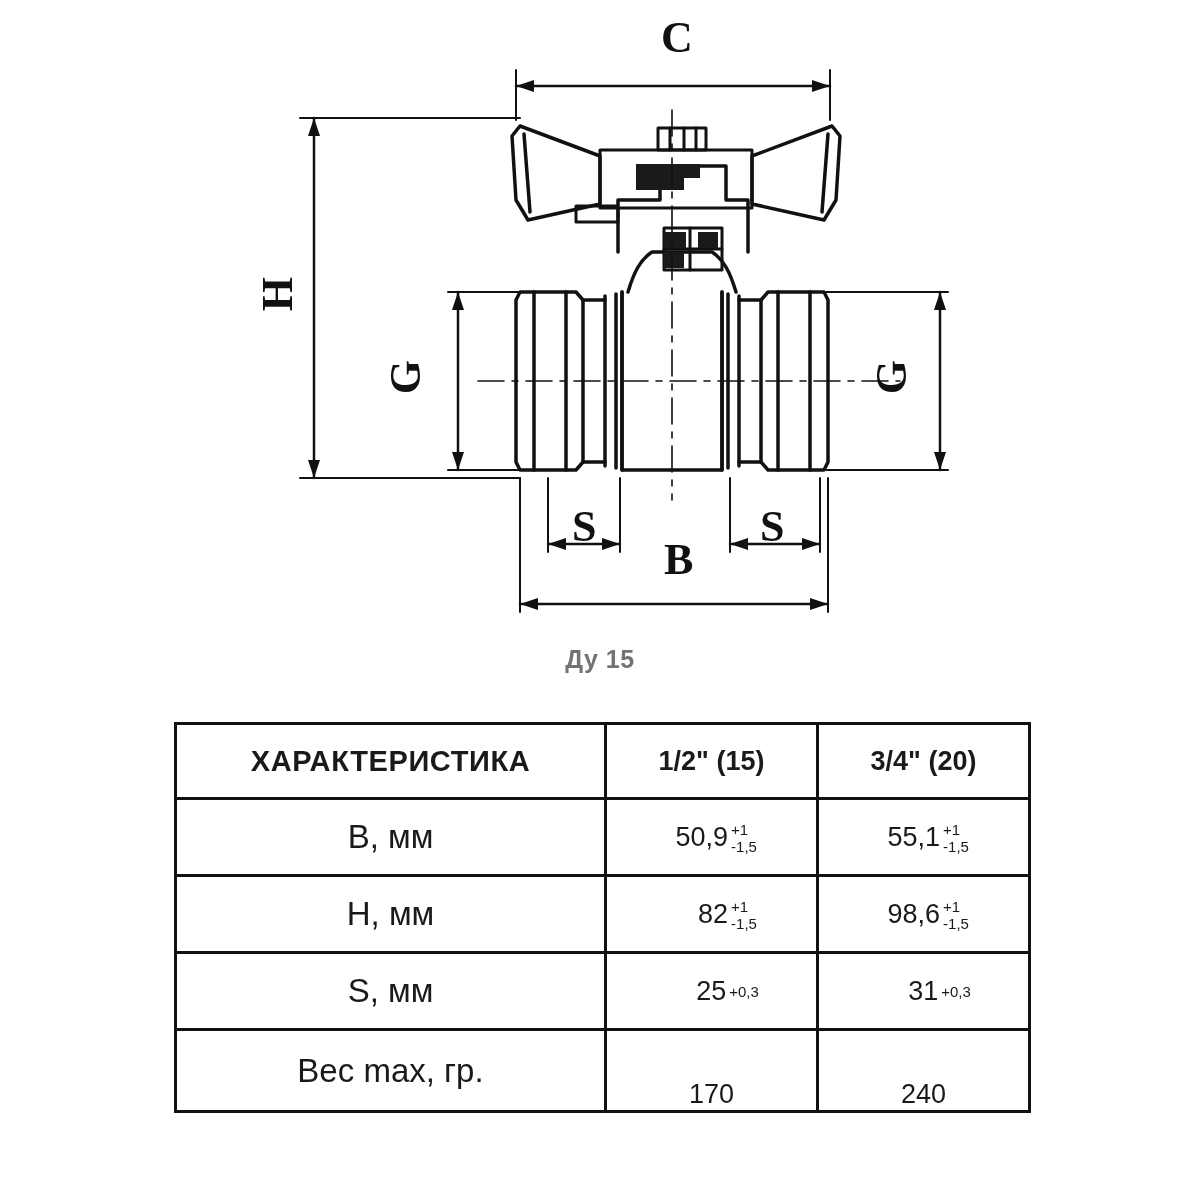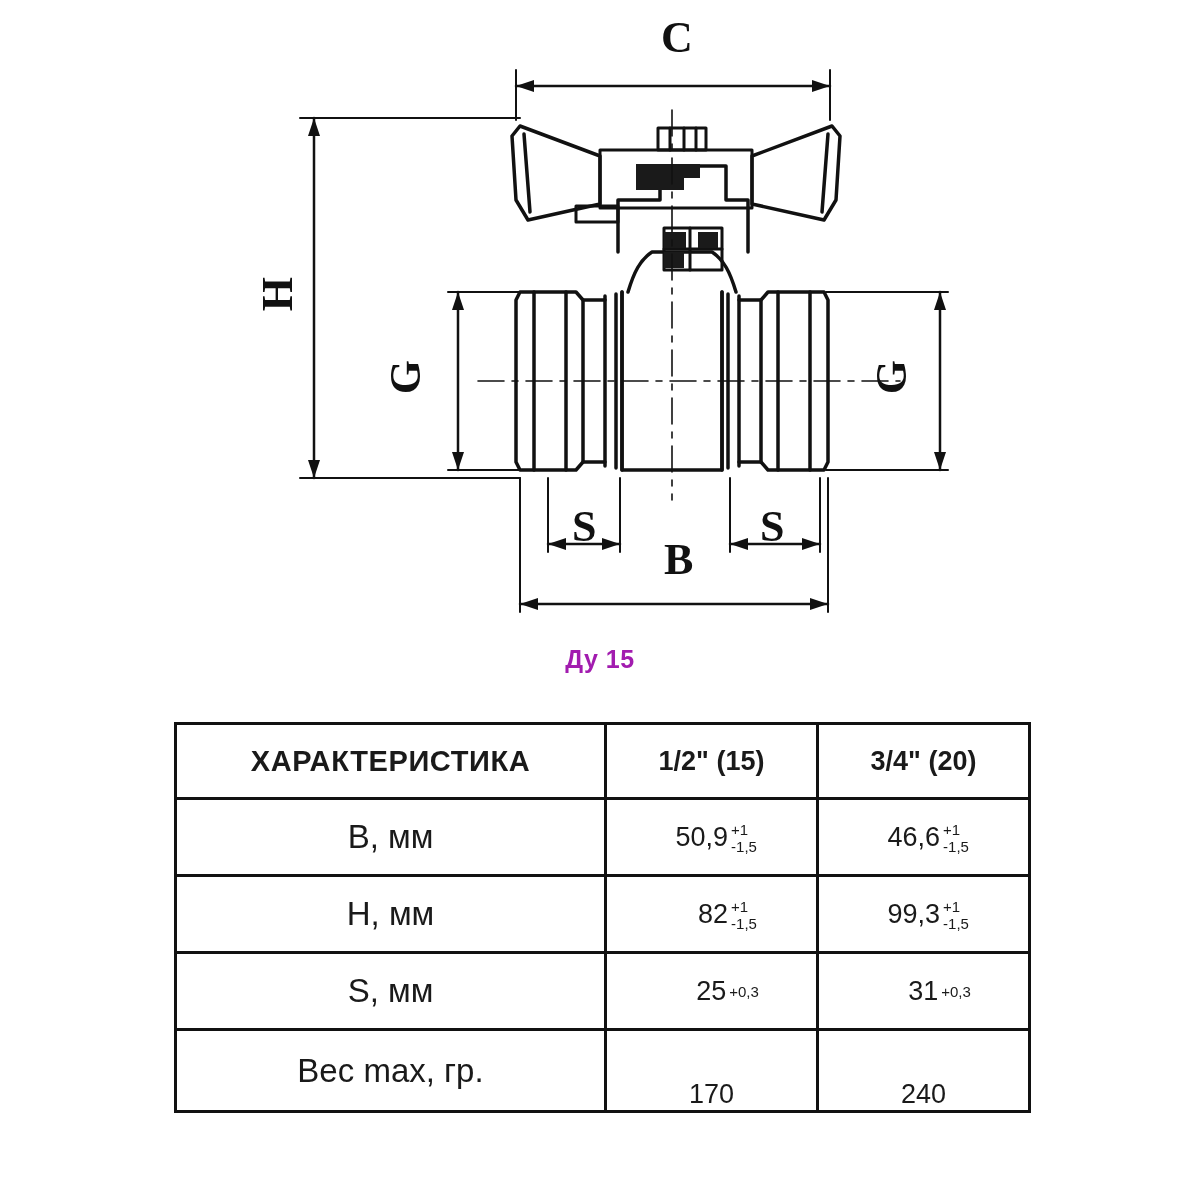--- a/index.html
+++ b/index.html
@@ -42,21 +42,21 @@
   }
   #caption {
     position: absolute;
     left: 0;
     top: 645px;
     width: 1200px;
     text-align: center;
     font-size: 25px;
     font-weight: 700;
     letter-spacing: 0.5px;
-    color: #a21caf;
+    color: #737373;
   }
   #spec-table {
     position: absolute;
     left: 174px;
     top: 722px;
     width: 854px;
     border-collapse: collapse;
     table-layout: fixed;
   }
   #spec-table td, #spec-table th {
@@ -279,21 +279,21 @@
           <span class="val-wrap">
             <span class="val-num">50,9</span>
             <span class="val-tol">
               <span>+1</span>
               <span>-1,5</span>
             </span>
           </span>
         </td>
         <td class="cell-val">
           <span class="val-wrap">
-            <span class="val-num">46,6</span>
+            <span class="val-num">55,1</span>
             <span class="val-tol">
               <span>+1</span>
               <span>-1,5</span>
             </span>
           </span>
         </td>
       </tr>
 
       <tr>
         <td class="cell-char">H, мм</td>
@@ -301,21 +301,21 @@
           <span class="val-wrap">
             <span class="val-num">82</span>
             <span class="val-tol">
               <span>+1</span>
               <span>-1,5</span>
             </span>
           </span>
         </td>
         <td class="cell-val">
           <span class="val-wrap">
-            <span class="val-num">99,3</span>
+            <span class="val-num">98,6</span>
             <span class="val-tol">
               <span>+1</span>
               <span>-1,5</span>
             </span>
           </span>
         </td>
       </tr>
 
 
       <tr>

